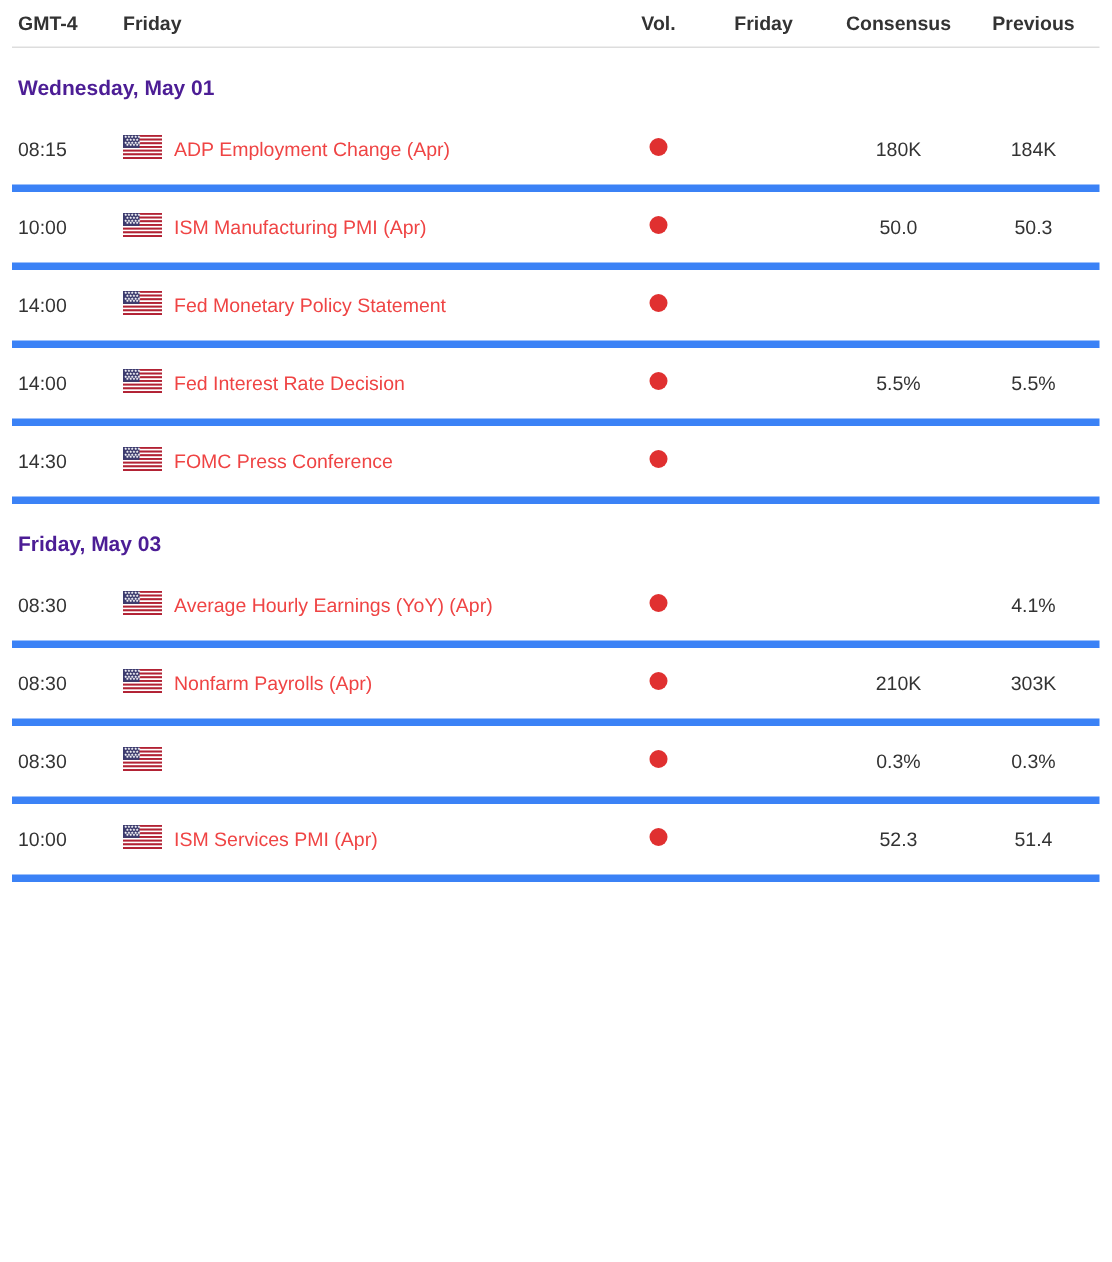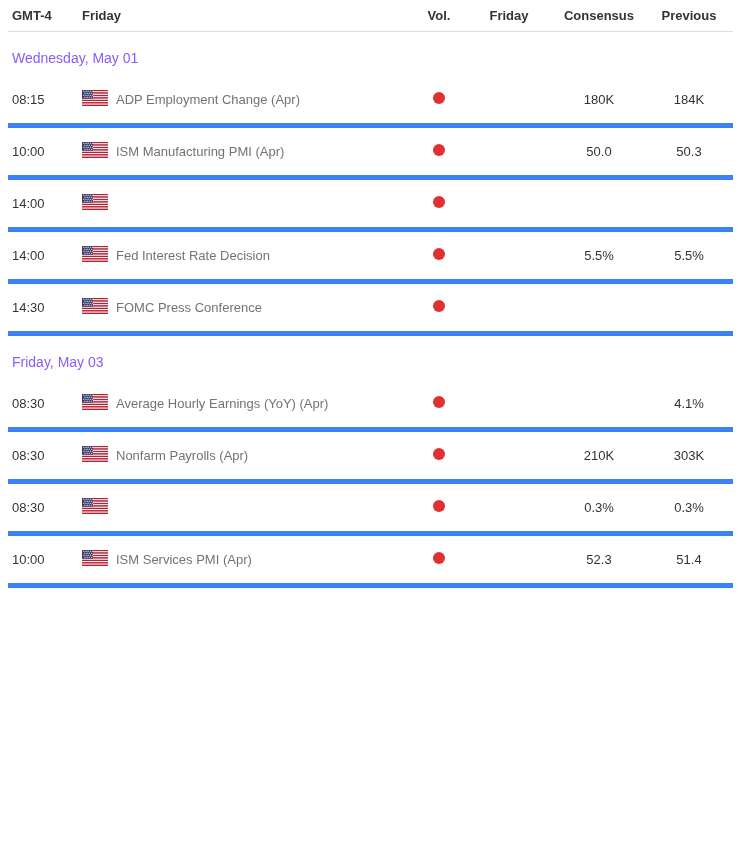--- a/index.html
+++ b/index.html
@@ -23,43 +23,43 @@
       font-size: 13px;
       color: #333;
     }
     .header-row .col-vol,
     .header-row .col-actual,
     .header-row .col-consensus,
     .header-row .col-previous {
       text-align: center;
     }
     .section-header {
-      font-weight: normal;
+      font-weight: bold;
       font-size: 14px;
       padding: 18px 4px 10px 4px;
-      color: #8b5cf6;
+      color: #4c1d95;
     }
     .data-row {
       display: grid;
       grid-template-columns: 70px 1fr 60px 80px 100px 80px;
       padding: 14px 4px;
       border-bottom: 5px solid #3b82f6;
       align-items: center;
     }
     .col-time {
       font-size: 13px;
       color: #333;
     }
     .col-event {
       display: flex;
       align-items: center;
       gap: 8px;
     }
     .event-name {
-      color: #737373;
+      color: #ef4444;
       font-size: 13px;
     }
     .col-vol {
       text-align: center;
     }
     .red-dot {
       width: 12px;
       height: 12px;
       background: #e03030;
       border-radius: 50%;
@@ -222,20 +222,21 @@
                 <text x="4" y="5.8">★</text>
                 <text x="6.2" y="5.8">★</text>
                 <text x="8.4" y="5.8">★</text>
                 <text x="10.6" y="5.8">★</text>
       <text x="2.9" y="7.6">★</text>
                 <text x="5.1" y="7.6">★</text>
                 <text x="7.3" y="7.6">★</text>
                 <text x="9.5" y="7.6">★</text>
     </g>
   </svg></span>
+          <span class="event-name">Fed Monetary Policy Statement</span>
         </div>
         <div class="col-vol"><span class="red-dot"></span></div>
         <div class="col-actual"></div>
         <div class="col-consensus"></div>
         <div class="col-previous"></div>
       </div>
       <div class="data-row">
         <div class="col-time">14:00</div>
         <div class="col-event">
           <span><svg class="us-flag" viewBox="0 0 26 16" xmlns="http://www.w3.org/2000/svg">

